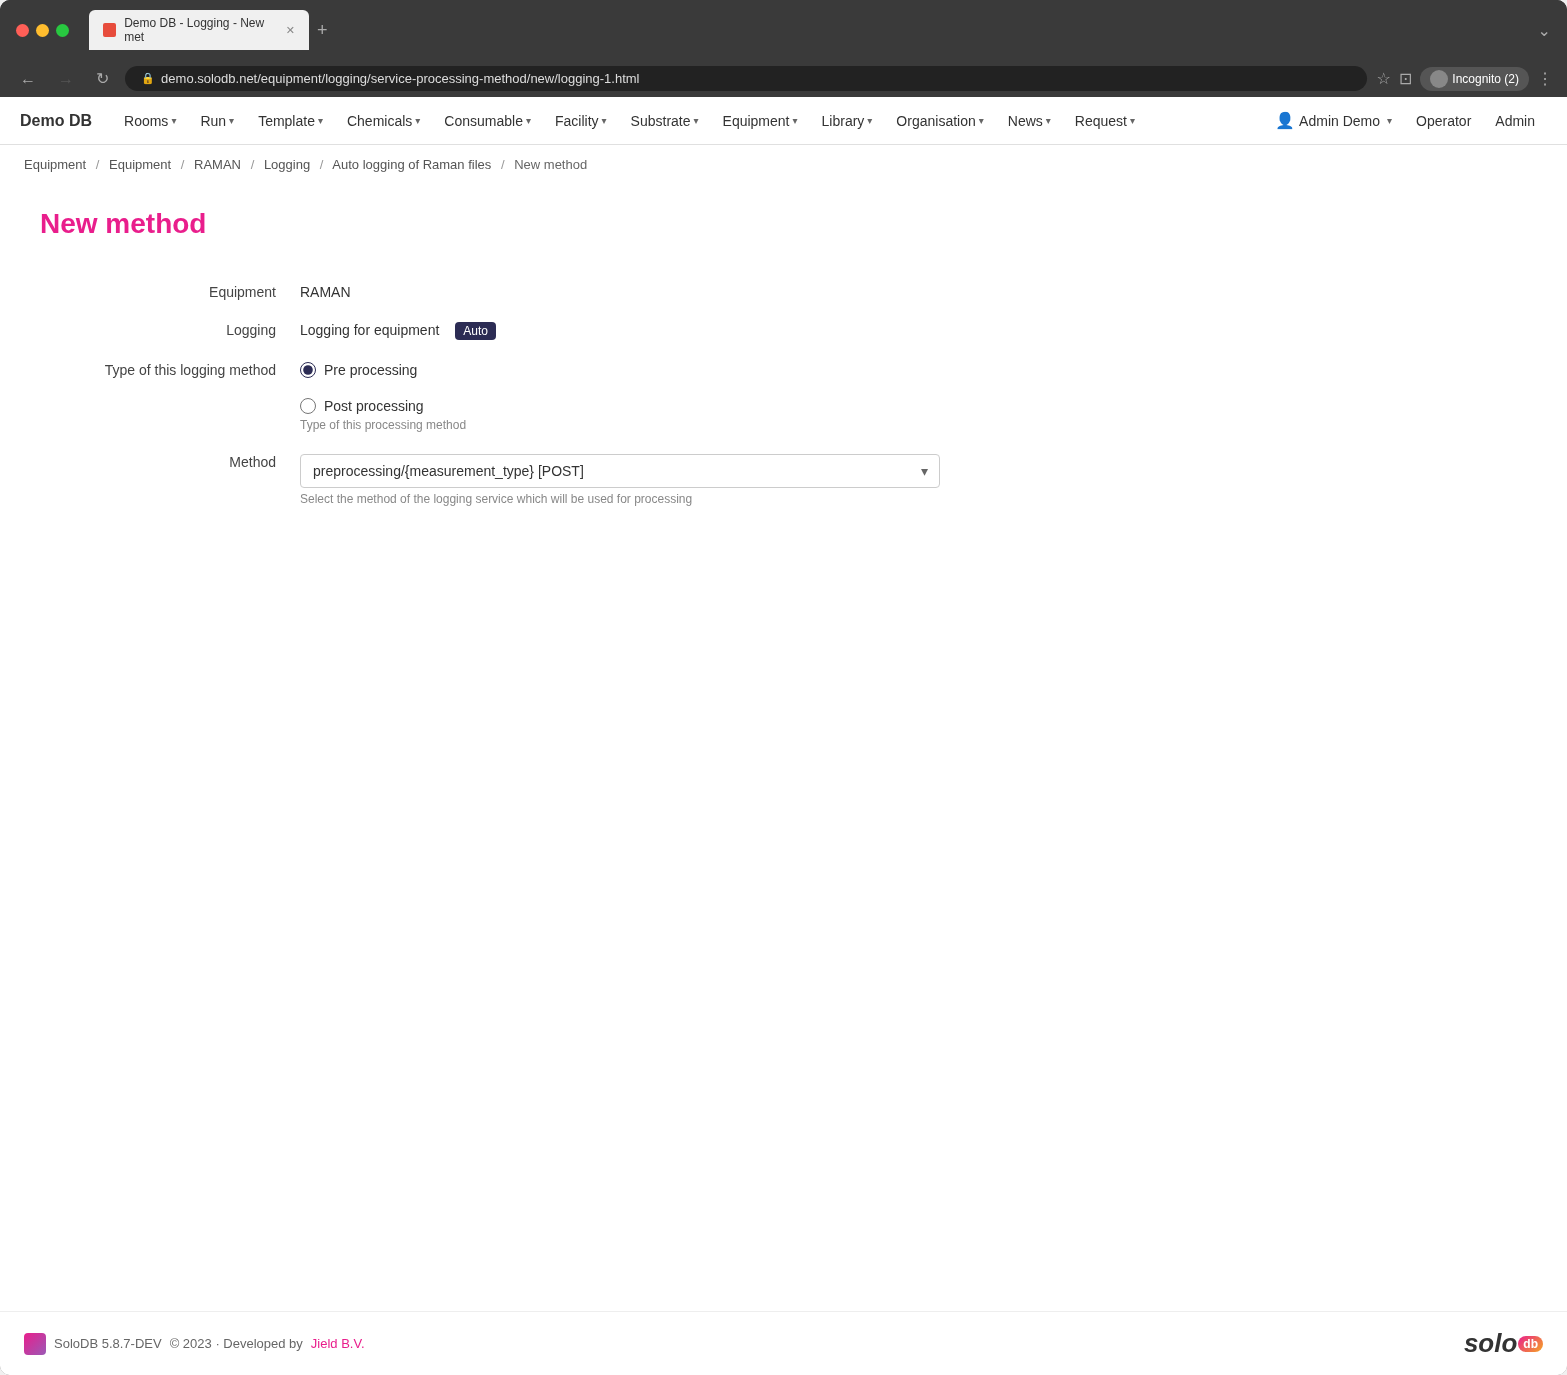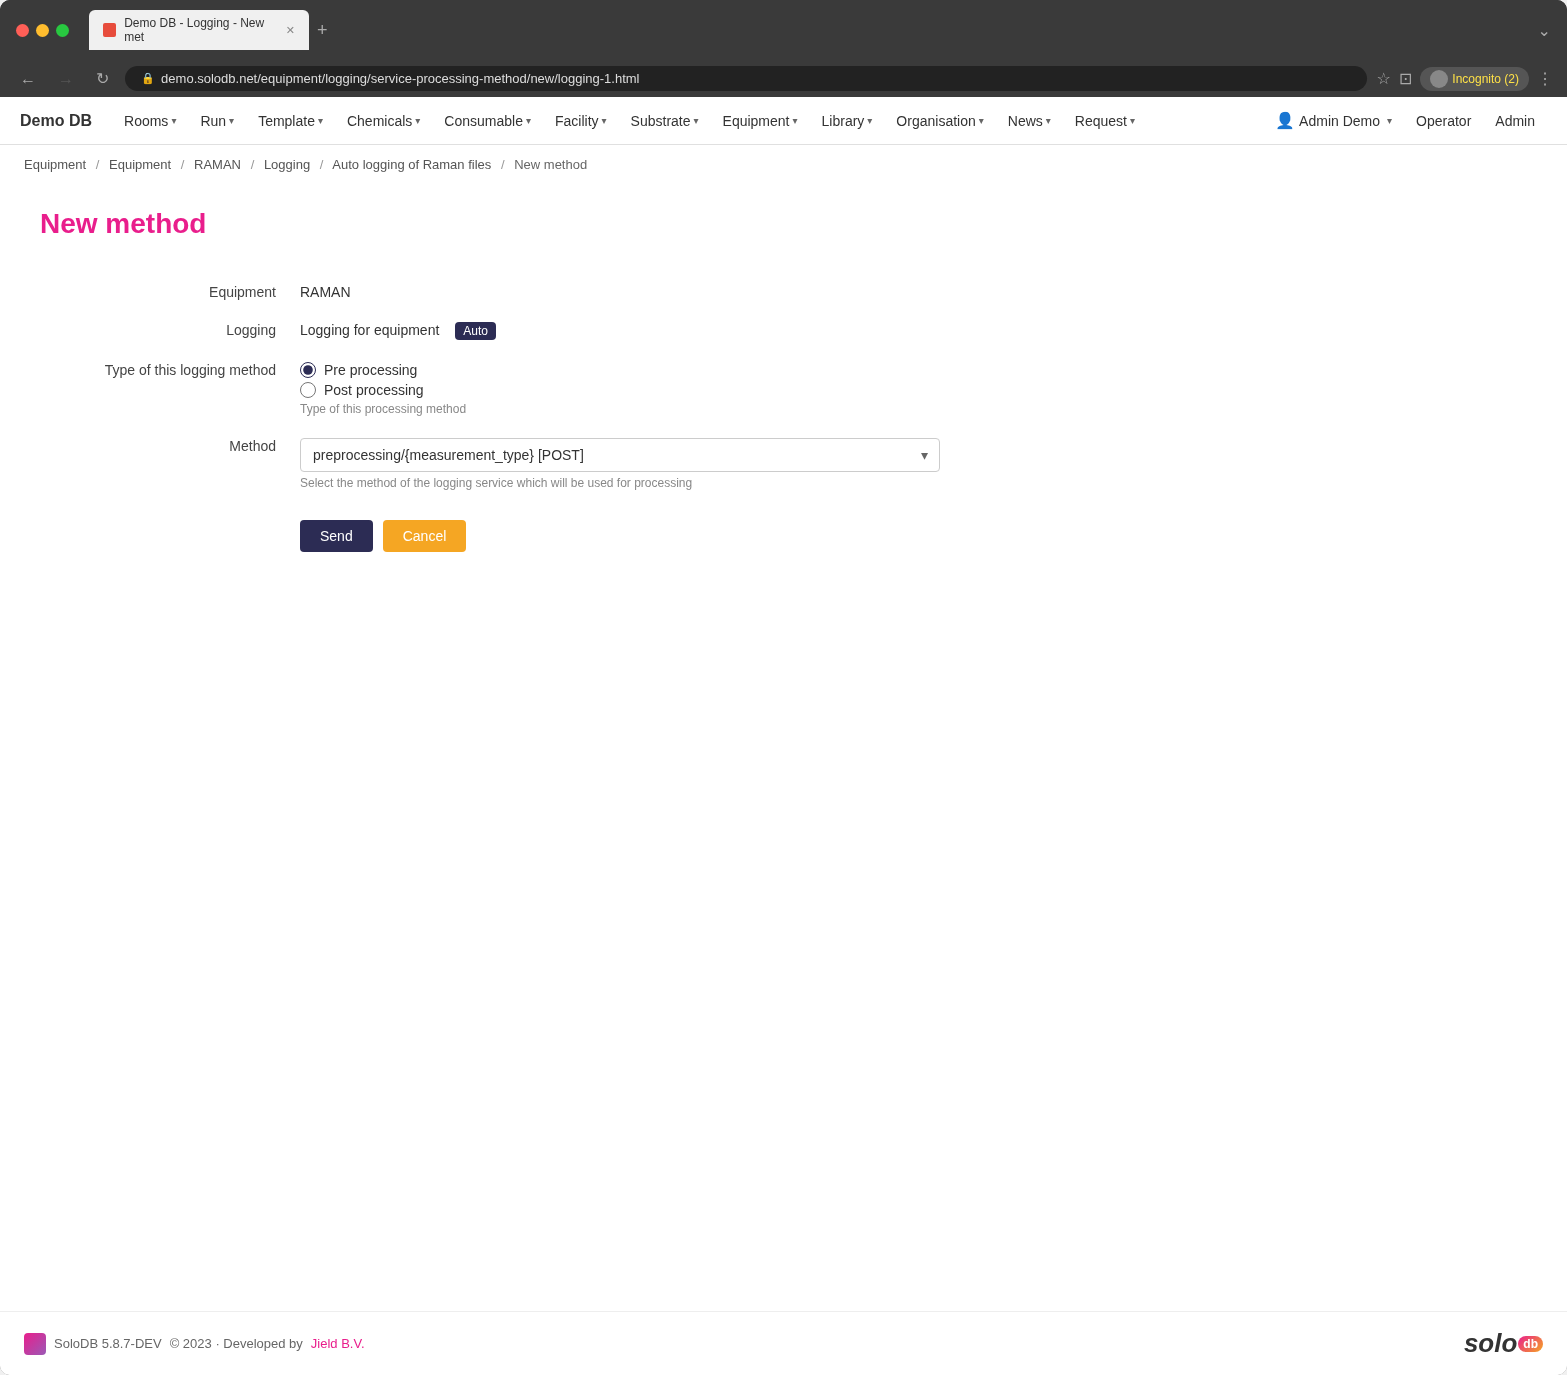--- a/index.html
+++ b/index.html
@@ -22,21 +22,21 @@
     .tab-menu { color: #aaa; margin-left: auto; font-size: 16px; }
 
     
     .address-bar-row { background: #3a3a3a; padding: 6px 14px; display: flex; align-items: center; gap: 10px; }
     .nav-btn { color: #aaa; background: none; border: none; cursor: pointer; font-size: 16px; padding: 2px 6px; }
     .nav-btn:disabled { color: #555; }
     .address-bar { flex: 1; background: #222; border-radius: 20px; padding: 5px 16px; color: #ddd; font-size: 13px; display: flex; align-items: center; gap: 6px; }
     .address-bar .lock-icon { color: #aaa; font-size: 11px; }
     .address-bar .url-text { color: #ddd; font-size: 13px; }
     .address-bar-actions { display: flex; gap: 8px; align-items: center; color: #aaa; font-size: 16px; }
-    .incognito-btn { background: #555; border-radius: 16px; padding: 3px 10px; font-size: 12px; color: #fde047; display: flex; align-items: center; gap: 4px; }
+    .incognito-btn { background: #555; border-radius: 16px; padding: 3px 10px; font-size: 12px; color: #ffffff; display: flex; align-items: center; gap: 4px; }
     .incognito-icon { width: 18px; height: 18px; background: #888; border-radius: 50%; display: inline-block; }
 
     
     .page-content { background: white; flex: 1; display: flex; flex-direction: column; }
 
     
     .top-nav { background: white; border-bottom: 1px solid #e0e0e0; padding: 0 20px; display: flex; align-items: center; gap: 0; height: 48px; }
     .nav-brand { font-weight: 700; font-size: 16px; color: #333; margin-right: 20px; }
     .nav-item { padding: 0 12px; height: 48px; display: flex; align-items: center; color: #333; font-size: 14px; cursor: pointer; white-space: nowrap; }
     .nav-item .caret { font-size: 10px; margin-left: 3px; color: #666; }
@@ -54,21 +54,21 @@
     .page-title { font-size: 28px; font-weight: 700; color: #e91e8c; margin-bottom: 32px; }
 
     .form-table { width: 100%; border-collapse: collapse; max-width: 900px; }
     .form-table tr { vertical-align: top; }
     .form-table td { padding: 10px 0; }
     .form-table .label-cell { text-align: right; padding-right: 24px; width: 260px; color: #444; font-size: 14px; padding-top: 12px; white-space: nowrap; }
     .form-table .value-cell { color: #333; font-size: 14px; padding-top: 12px; }
 
     .auto-badge { background: #2c2c54; color: white; border-radius: 4px; padding: 2px 8px; font-size: 12px; margin-left: 12px; display: inline-block; }
 
-    .radio-group { display: flex; flex-direction: column; gap: 4px; }
+    .radio-group { display: flex; flex-direction: column; gap: 20px; }
     .radio-label { display: flex; align-items: center; gap: 8px; cursor: pointer; font-size: 14px; color: #333; }
     .radio-label input[type="radio"] { accent-color: #2c2c54; width: 16px; height: 16px; }
     .hint-text { font-size: 12px; color: #888; margin-top: 4px; }
 
     .method-select { width: 100%; max-width: 780px; padding: 8px 36px 8px 12px; border: 1px solid #ccc; border-radius: 4px; font-size: 14px; color: #333; background: white; appearance: none; -webkit-appearance: none; cursor: pointer; position: relative; }
     .select-wrapper { position: relative; max-width: 780px; }
     .select-wrapper::after { content: '▾'; position: absolute; right: 12px; top: 50%; transform: translateY(-50%); color: #666; pointer-events: none; font-size: 14px; }
     .method-hint { font-size: 12px; color: #888; margin-top: 4px; max-width: 780px; }
 
     .btn-row { display: flex; gap: 10px; margin-top: 8px; }
@@ -206,29 +206,20 @@
             <td class="value-cell">
               <div class="select-wrapper">
                 <select class="method-select">
                   <option>preprocessing/{measurement_type} [POST]</option>
                 </select>
               </div>
               <div class="method-hint">Select the method of the logging service which will be used for processing</div>
             </td>
           </tr>
 
-          <tr>
-            <td class="label-cell"></td>
-            <td class="value-cell">
-              <div class="btn-row">
-                <button class="btn-send">Send</button>
-                <button class="btn-cancel">Cancel</button>
-              </div>
-            </td>
-          </tr>
         </tbody>
       </table>
     </div>
 
     <div class="page-footer">
       <div class="footer-left">
         <span class="footer-logo-icon"></span>
         <span>SoloDB 5.8.7-DEV</span>
         <span>© 2023 · Developed by</span>
         <a href="#" class="footer-link">Jield B.V.</a>

